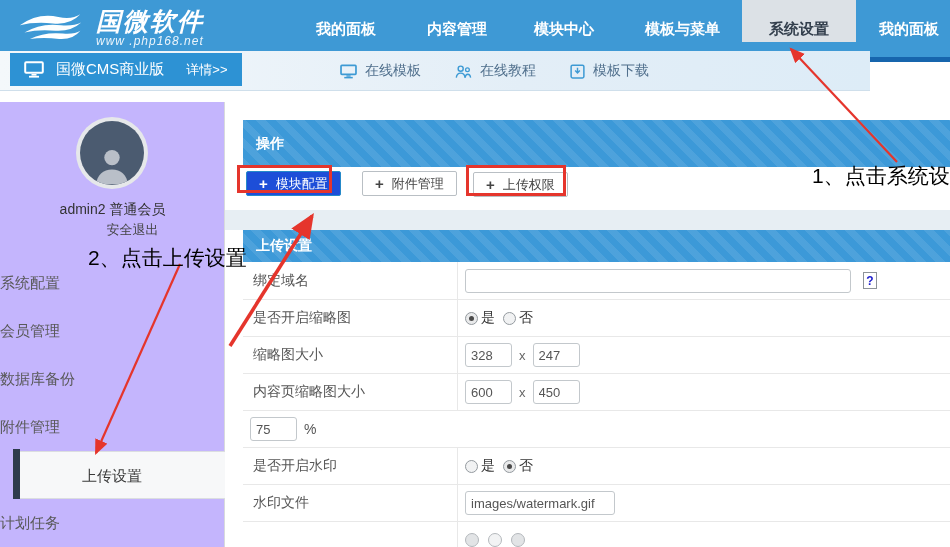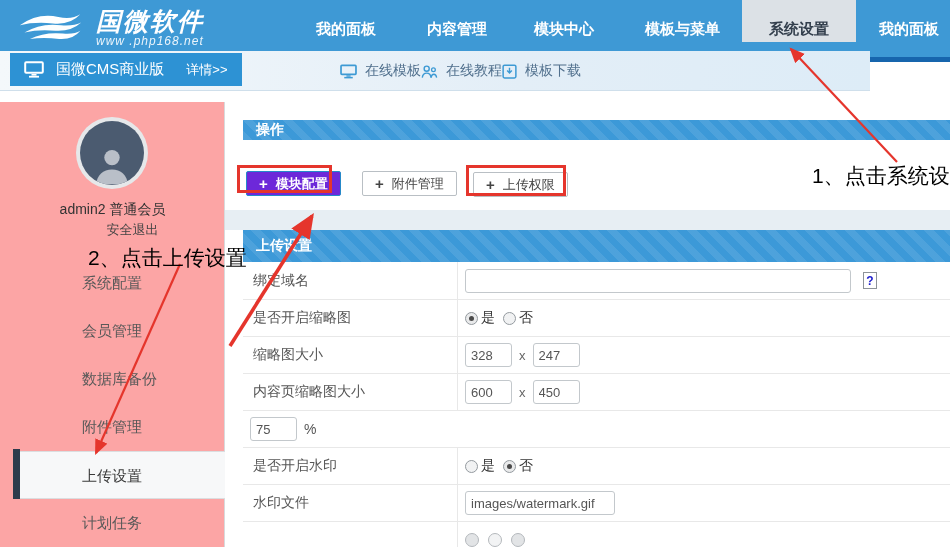--- a/index.html
+++ b/index.html
@@ -14,47 +14,47 @@
   .logo-text .t1 { color:#fff; font-size:25px; font-weight:bold; font-style:italic; letter-spacing:2px; line-height:26px; }
   .logo-text .t2 { color:#eaf4fb; font-size:12px; font-style:italic; letter-spacing:1px; }
   .navitem { position:absolute; top:0; height:42px; line-height:57px; color:#fff; font-size:15px; font-weight:bold; text-align:center; cursor:pointer; }
   .navitem.active { background:#DCE1E6; color:#333F4D; }
 
   
   .subbar { position:absolute; left:0; top:51px; width:870px; height:40px; background:linear-gradient(90deg,#f4f8fb 0%,#e3eef7 60%,#ddecf7 100%); border-bottom:1px solid #cfdfeb; }
   .chip { position:absolute; left:10px; top:2px; height:33px; background:#2D92D4; color:#fff; display:flex; align-items:center; padding:0 14px; cursor:pointer; }
   .chip .cname { font-size:15px; margin:0 22px 0 12px; }
   .chip .cdetail { font-size:13px; cursor:pointer; }
-  .sublinks { position:absolute; left:340px; top:0; height:40px; display:flex; align-items:center; }
+  .sublinks { position:absolute; left:340px; top:0; height:40px; display:flex; align-items:center; gap:34px; }
   .sublink { display:flex; align-items:center; gap:8px; color:#51708D; font-size:14px; cursor:pointer; }
   .sublink svg { color:#3D9AD4; }
 
   
-  .sidebar { position:absolute; left:0; top:102px; width:225px; height:445px; background:#fca5a5; border-right:1px solid #D8DADC; }
+  .sidebar { position:absolute; left:0; top:102px; width:225px; height:445px; background:#c4b5fd; border-right:1px solid #D8DADC; }
   .avatar { position:absolute; left:80px; top:19px; width:64px; height:64px; border-radius:50%; background:#4B5B70; box-shadow:0 0 0 4px #e6e8ea; overflow:hidden; display:flex; align-items:flex-end; justify-content:center; }
   .uname { position:absolute; left:0; top:99px; width:225px; text-align:center; font-size:14px; color:#333; }
   .logout { position:absolute; left:0; top:119px; width:225px; text-align:center; font-size:13px; color:#444; cursor:pointer;padding-left:40px; }
   .menu { position:absolute; left:0; top:157px; width:225px; }
-  .mitem { height:48px; line-height:48px; padding-left:82px; font-size:15px; color:#595959; cursor:pointer; }
+  .mitem { height:48px; line-height:48px; font-size:15px; color:#595959; cursor:pointer; }
   .mitem.active { background:#F7F8F9; border-top:1px solid #DBDEE0; border-bottom:1px solid #DBDEE0; margin-left:20px; padding-left:62px; color:#3a3a3a; }
   .activebar { position:absolute; left:13px; top:347px; width:7px; height:50px; background:#2E3B4C; }
 
   
   .band { position:absolute; left:225px; top:210px; width:725px; height:20px; background:#E7EEF3; }
   .phead { position:absolute; left:243px; width:707px; color:#fff; font-size:14px; font-weight:bold;
            background-color:#3C99D8;
            background-image:repeating-linear-gradient(45deg, rgba(255,255,255,0.09) 0 7px, rgba(255,255,255,0) 7px 14px);
            padding-left:13px; display:flex; align-items:center; }
-  .phead.ops { top:120px; height:20px; }
+  .phead.ops { top:120px; height:47px; }
   .phead.upl { top:230px; height:32px; }
 
   .btn { position:absolute; height:25px; font-size:13px; border-radius:2px; display:flex; align-items:center; padding:0 12px; cursor:pointer; }
   .btn .plus { font-weight:bold; margin-right:8px; }
   .btn .plus::before { content:"+"; font-size:15px; }
-  .btn.primary { background:#6d28d9; border:1px solid #2589c9; color:#fff;font-weight:bold; }
+  .btn.primary { background:#1d4ed8; border:1px solid #2589c9; color:#fff; }
   .btn.plain { background:#fff; border:1px solid #B9BFC4; color:#444; }
 
   .form { position:absolute; left:243px; top:262px; width:707px; }
   .frow { display:flex; border-top:1px solid #E8E8E8; height:37px; align-items:center; }
   .frow:first-child { border-top:none; }
   .flabel { width:215px; padding-left:10px; font-size:14px; color:#555; align-self:stretch; display:flex; align-items:center; border-right:1px solid #E8E8E8; }
   .ffield { flex:1; padding-left:7px; display:flex; align-items:center; font-size:14px; color:#555; }
   .tinput { height:24px; border:1px solid #C3C8CC; border-radius:3px; font-size:13px; color:#555; padding:0 5px; font-family:"Liberation Sans",sans-serif; background:#fff; }
   .w-domain { width:386px; }
   .w-small { width:47px; }

